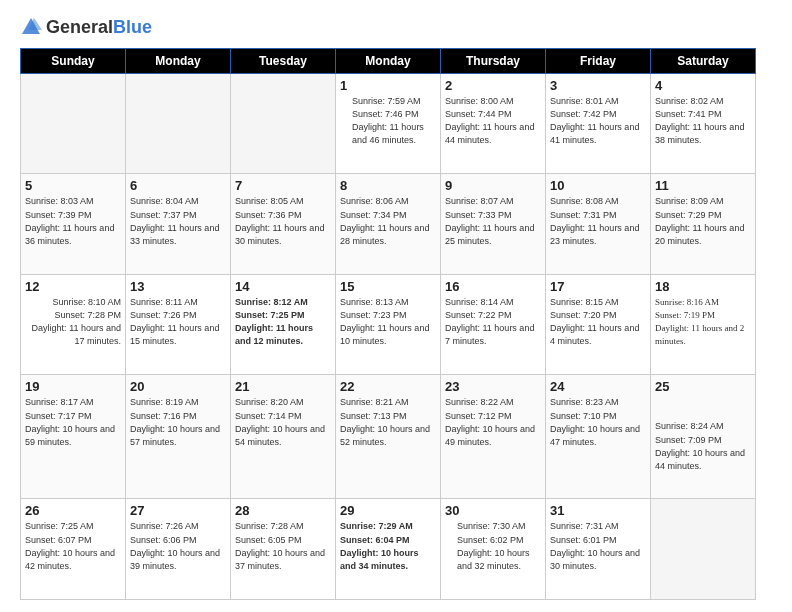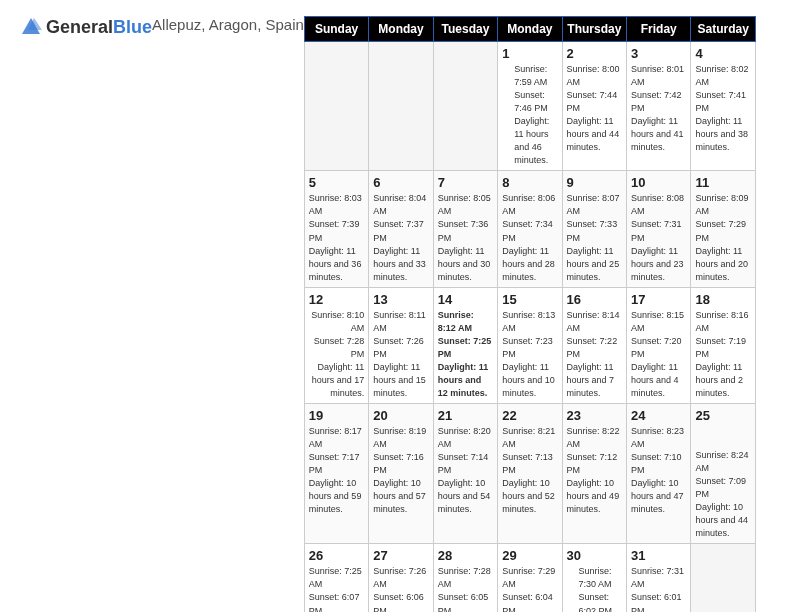--- a/index.html
+++ b/index.html
@@ -8,21 +8,21 @@
       background: #fff;
       width: 792px;
       height: 612px;
       overflow: hidden;
     }
     .page {
       width: 792px;
       height: 612px;
       padding: 16px 36px 12px 20px;
       display: flex;
-      flex-direction: row;
+      flex-direction: column;
     }
     .header {
       display: flex;
       justify-content: space-between;
       align-items: flex-start;
       margin-bottom: 10px;
     }
     .logo {
       display: flex;
       align-items: center;
@@ -107,21 +107,20 @@
     <div class="logo">
       <svg class="logo-icon" viewBox="0 0 22 22">
         <polygon points="11,2 20,18 2,18" fill="#3a7bd5" opacity="0.85"></polygon>
         <polygon points="14,2 22,14 8,14" fill="#3a7bd5" opacity="0.5"></polygon>
       </svg>
       <div>
         <span class="logo-text-general">General</span><span class="logo-text-blue">Blue</span>
       </div>
     </div>
     <div class="title-block">
-      <div class="subtitle">Allepuz, Aragon, Spain</div>
     </div>
   </div>
 
   <table class="calendar">
     <thead>
       <tr>
 
       <th>Sunday</th>
           <th>Monday</th>
           <th>Tuesday</th>
@@ -237,21 +236,21 @@
 Daylight: 11 hours and 7 minutes.</div>
           </td>
           <td>
             <span class="day-number">17</span>
             <div class="day-info" style="white-space: pre-line;">Sunrise: 8:15 AM
 Sunset: 7:20 PM
 Daylight: 11 hours and 4 minutes.</div>
           </td>
           <td>
             <span class="day-number">18</span>
-            <div class="day-info" style="white-space: pre-line;">Sunrise: 8:16 AM
+            <div class="day-info" style="white-space: pre-line; font-family: Liberation Serif, serif;">Sunrise: 8:16 AM
 Sunset: 7:19 PM
 Daylight: 11 hours and 2 minutes.</div>
           </td>
         </tr>
         <tr>
           <td>
             <span class="day-number">19</span>
             <div class="day-info" style="white-space: pre-line;">Sunrise: 8:17 AM
 Sunset: 7:17 PM
 Daylight: 10 hours and 59 minutes.</div>
@@ -307,21 +306,21 @@
 Daylight: 10 hours and 39 minutes.</div>
           </td>
           <td>
             <span class="day-number">28</span>
             <div class="day-info" style="white-space: pre-line;">Sunrise: 7:28 AM
 Sunset: 6:05 PM
 Daylight: 10 hours and 37 minutes.</div>
           </td>
           <td>
             <span class="day-number">29</span>
-            <div class="day-info" style="white-space: pre-line;">Sunrise: 7:29 AM
+            <div class="day-info" style="white-space: pre-line; font-weight: bold;">Sunrise: 7:29 AM
 Sunset: 6:04 PM
 Daylight: 10 hours and 34 minutes.</div>
           </td>
           <td>
             <span class="day-number">30</span>
             <div class="day-info" style="white-space: pre-line; margin-left: 12px;">Sunrise: 7:30 AM
 Sunset: 6:02 PM
 Daylight: 10 hours and 32 minutes.</div>
           </td>
           <td>

